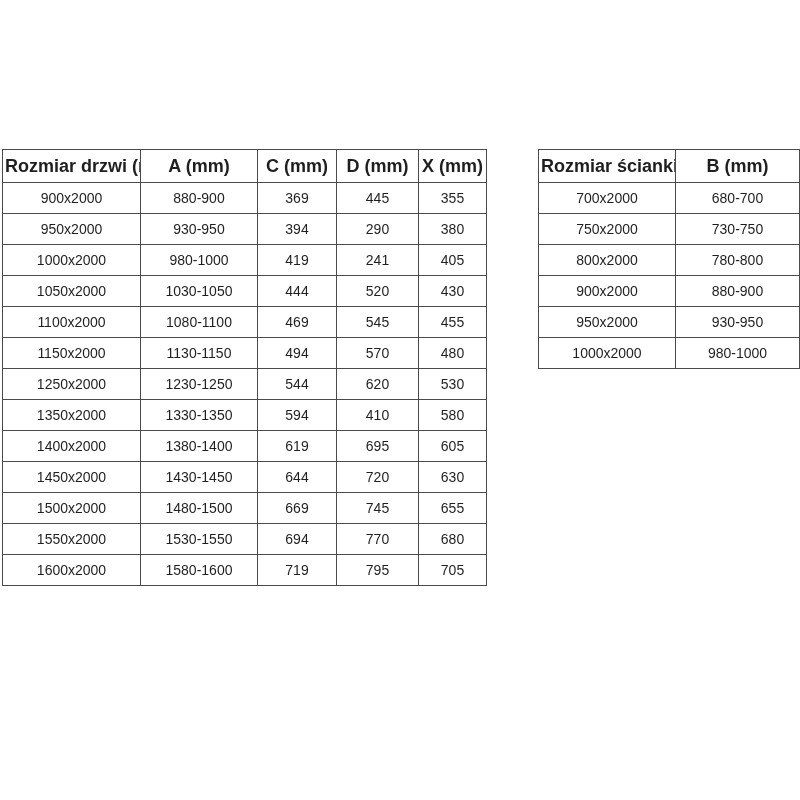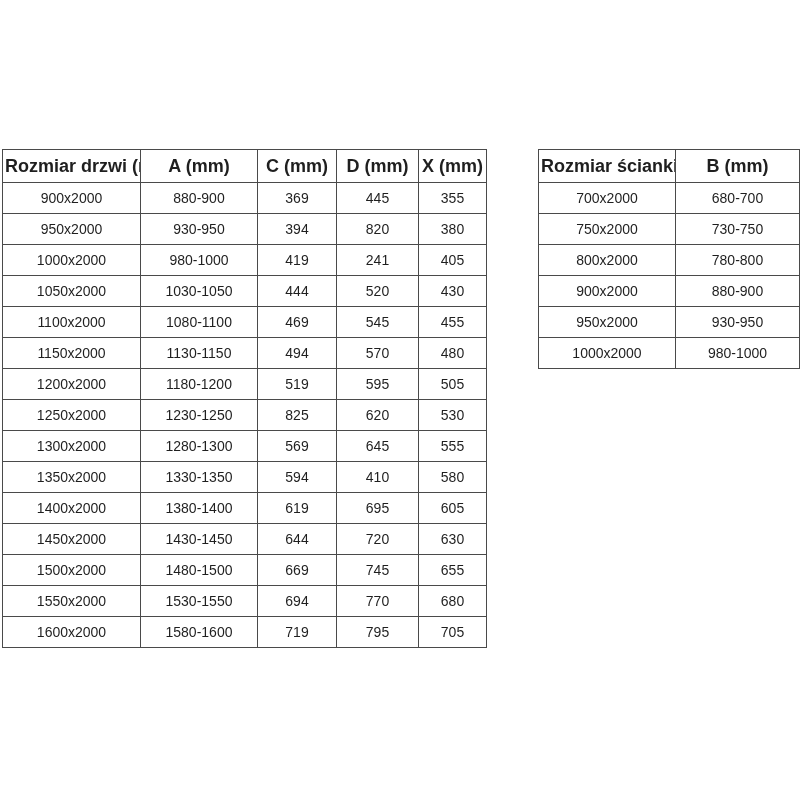--- a/index.html
+++ b/index.html
@@ -79,21 +79,21 @@
           <td>900x2000</td>
           <td>880-900</td>
           <td>369</td>
           <td>445</td>
           <td>355</td>
         </tr>
         <tr>
           <td>950x2000</td>
           <td>930-950</td>
           <td>394</td>
-          <td>820</td>
+          <td>290</td>
           <td>380</td>
         </tr>
         <tr>
           <td>1000x2000</td>
           <td>980-1000</td>
           <td>419</td>
           <td>241</td>
           <td>405</td>
         </tr>
         <tr>
@@ -111,39 +111,25 @@
           <td>455</td>
         </tr>
         <tr>
           <td>1150x2000</td>
           <td>1130-1150</td>
           <td>494</td>
           <td>570</td>
           <td>480</td>
         </tr>
         <tr>
-          <td>1200x2000</td>
-          <td>1180-1200</td>
-          <td>519</td>
-          <td>595</td>
-          <td>505</td>
-        </tr>
-        <tr>
           <td>1250x2000</td>
           <td>1230-1250</td>
-          <td>825</td>
+          <td>544</td>
           <td>620</td>
           <td>530</td>
-        </tr>
-        <tr>
-          <td>1300x2000</td>
-          <td>1280-1300</td>
-          <td>569</td>
-          <td>645</td>
-          <td>555</td>
         </tr>
         <tr>
           <td>1350x2000</td>
           <td>1330-1350</td>
           <td>594</td>
           <td>410</td>
           <td>580</td>
         </tr>
         <tr>
           <td>1400x2000</td>

